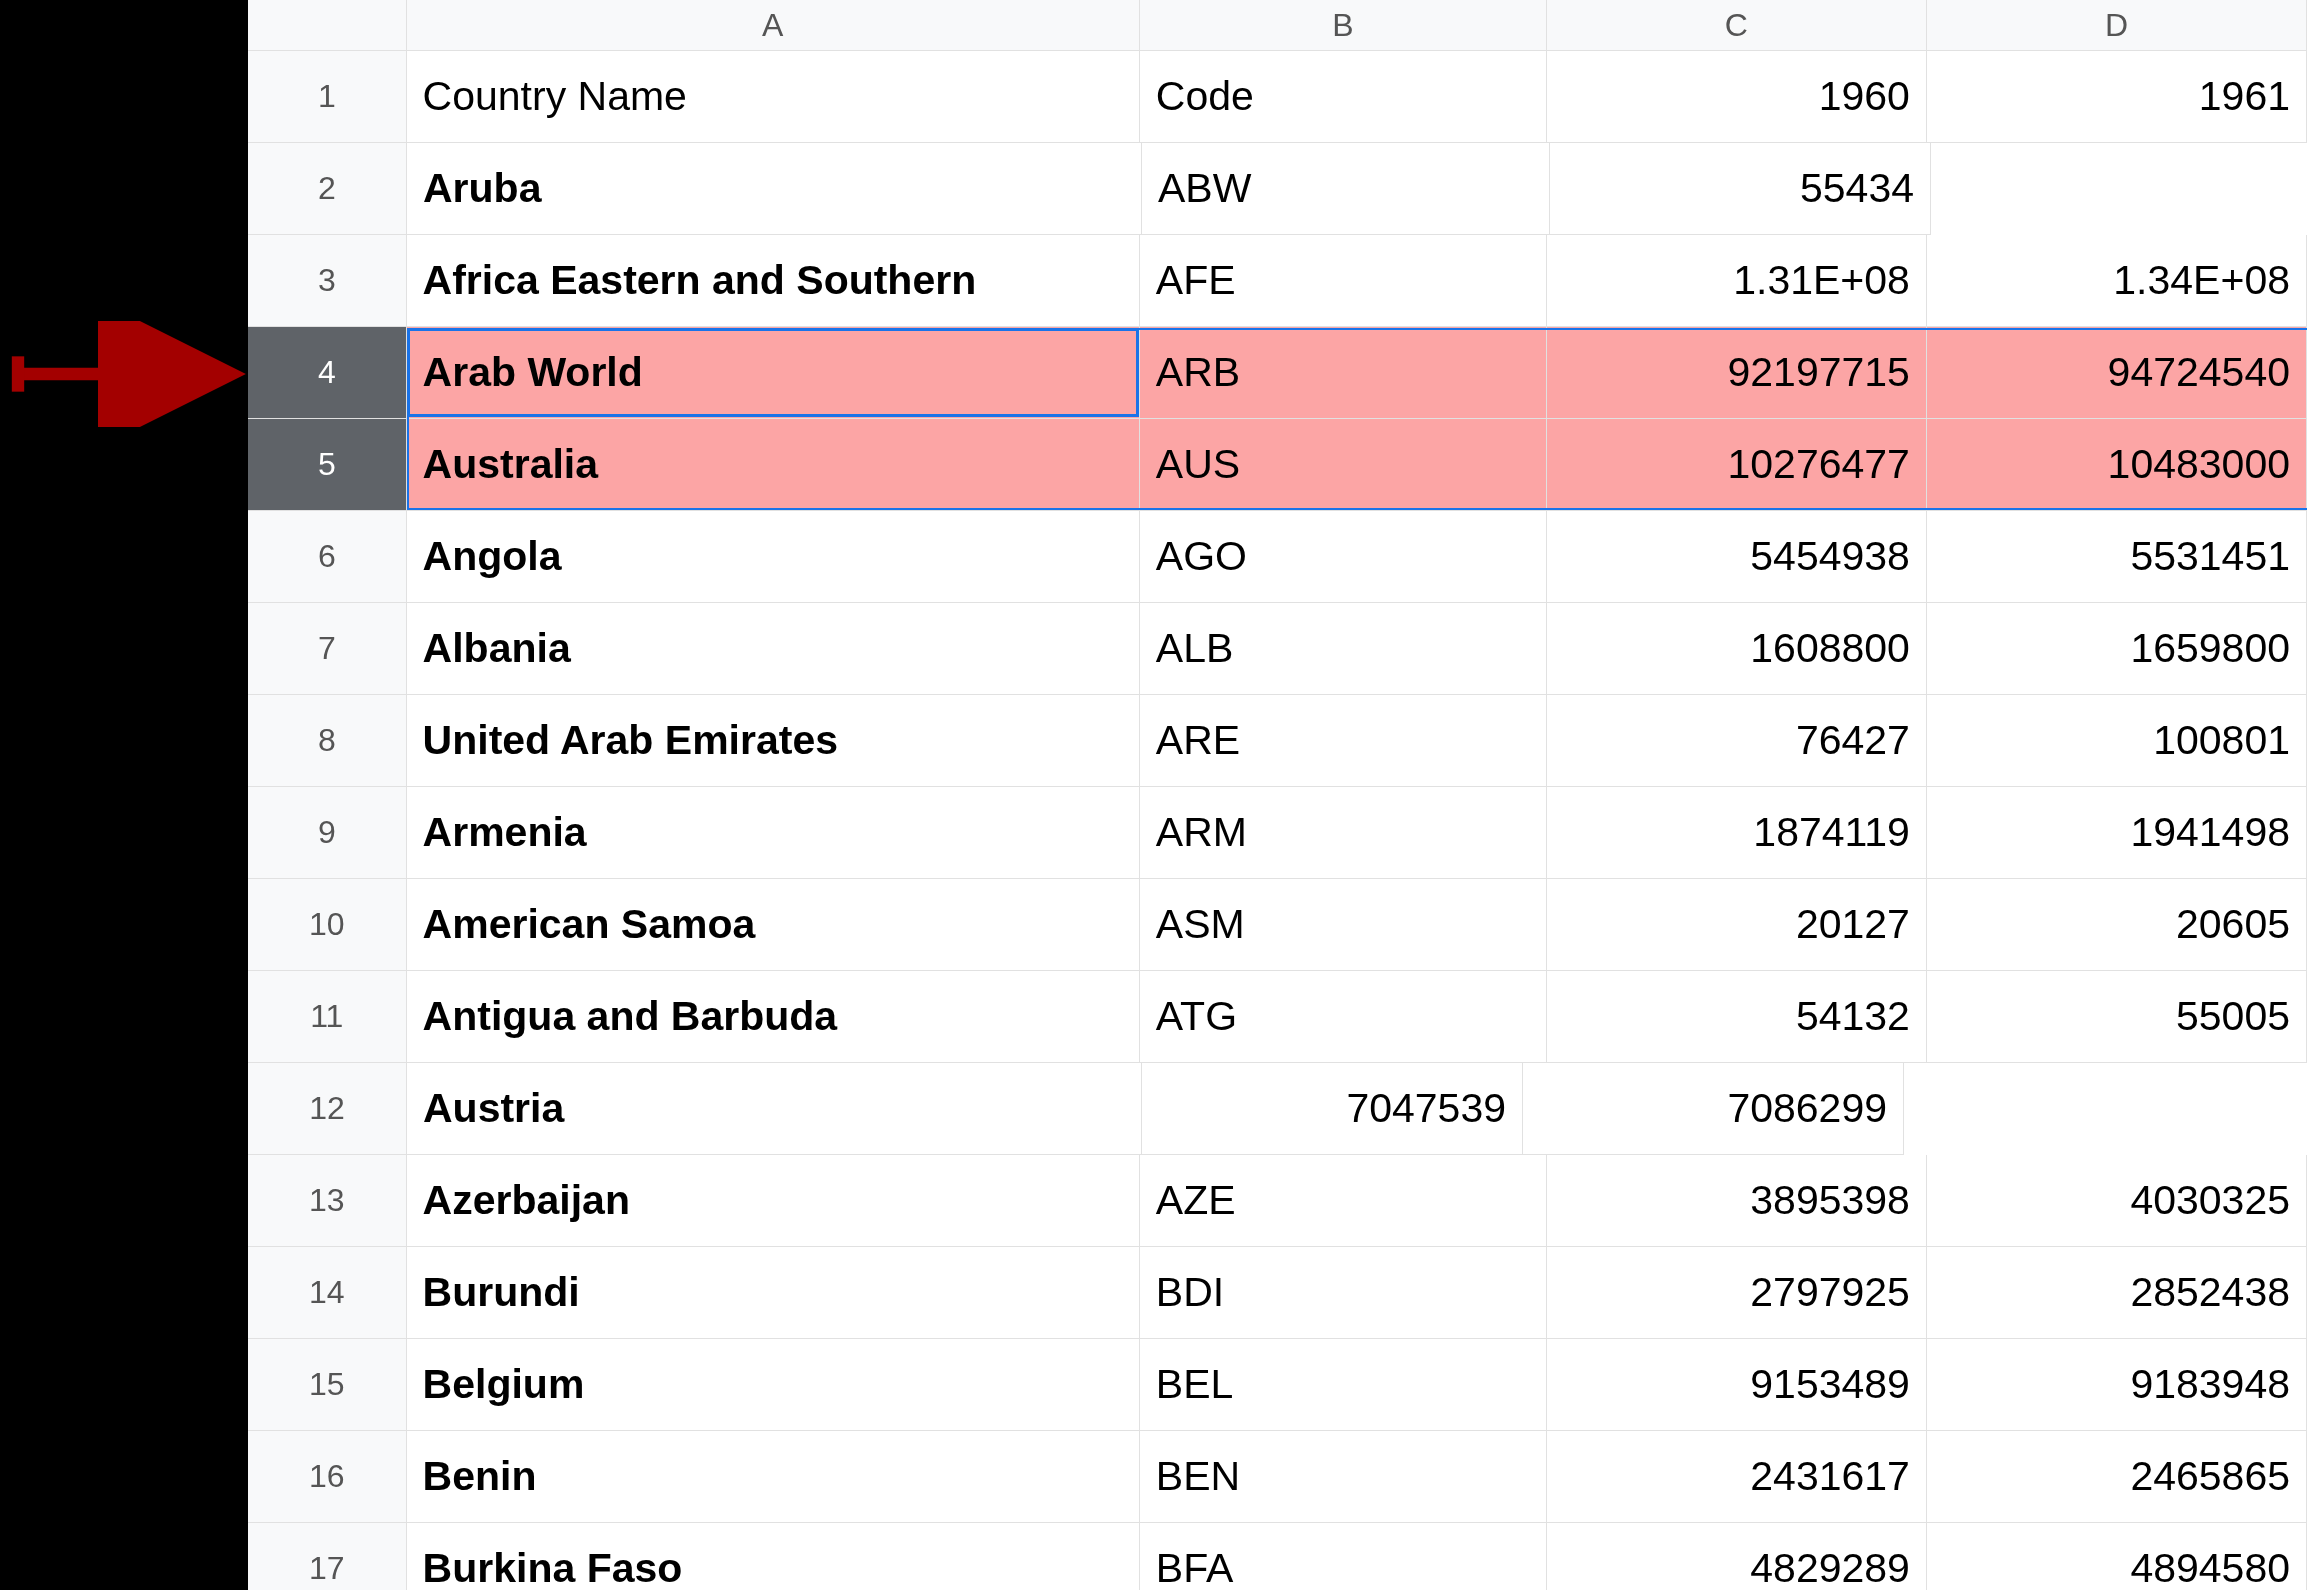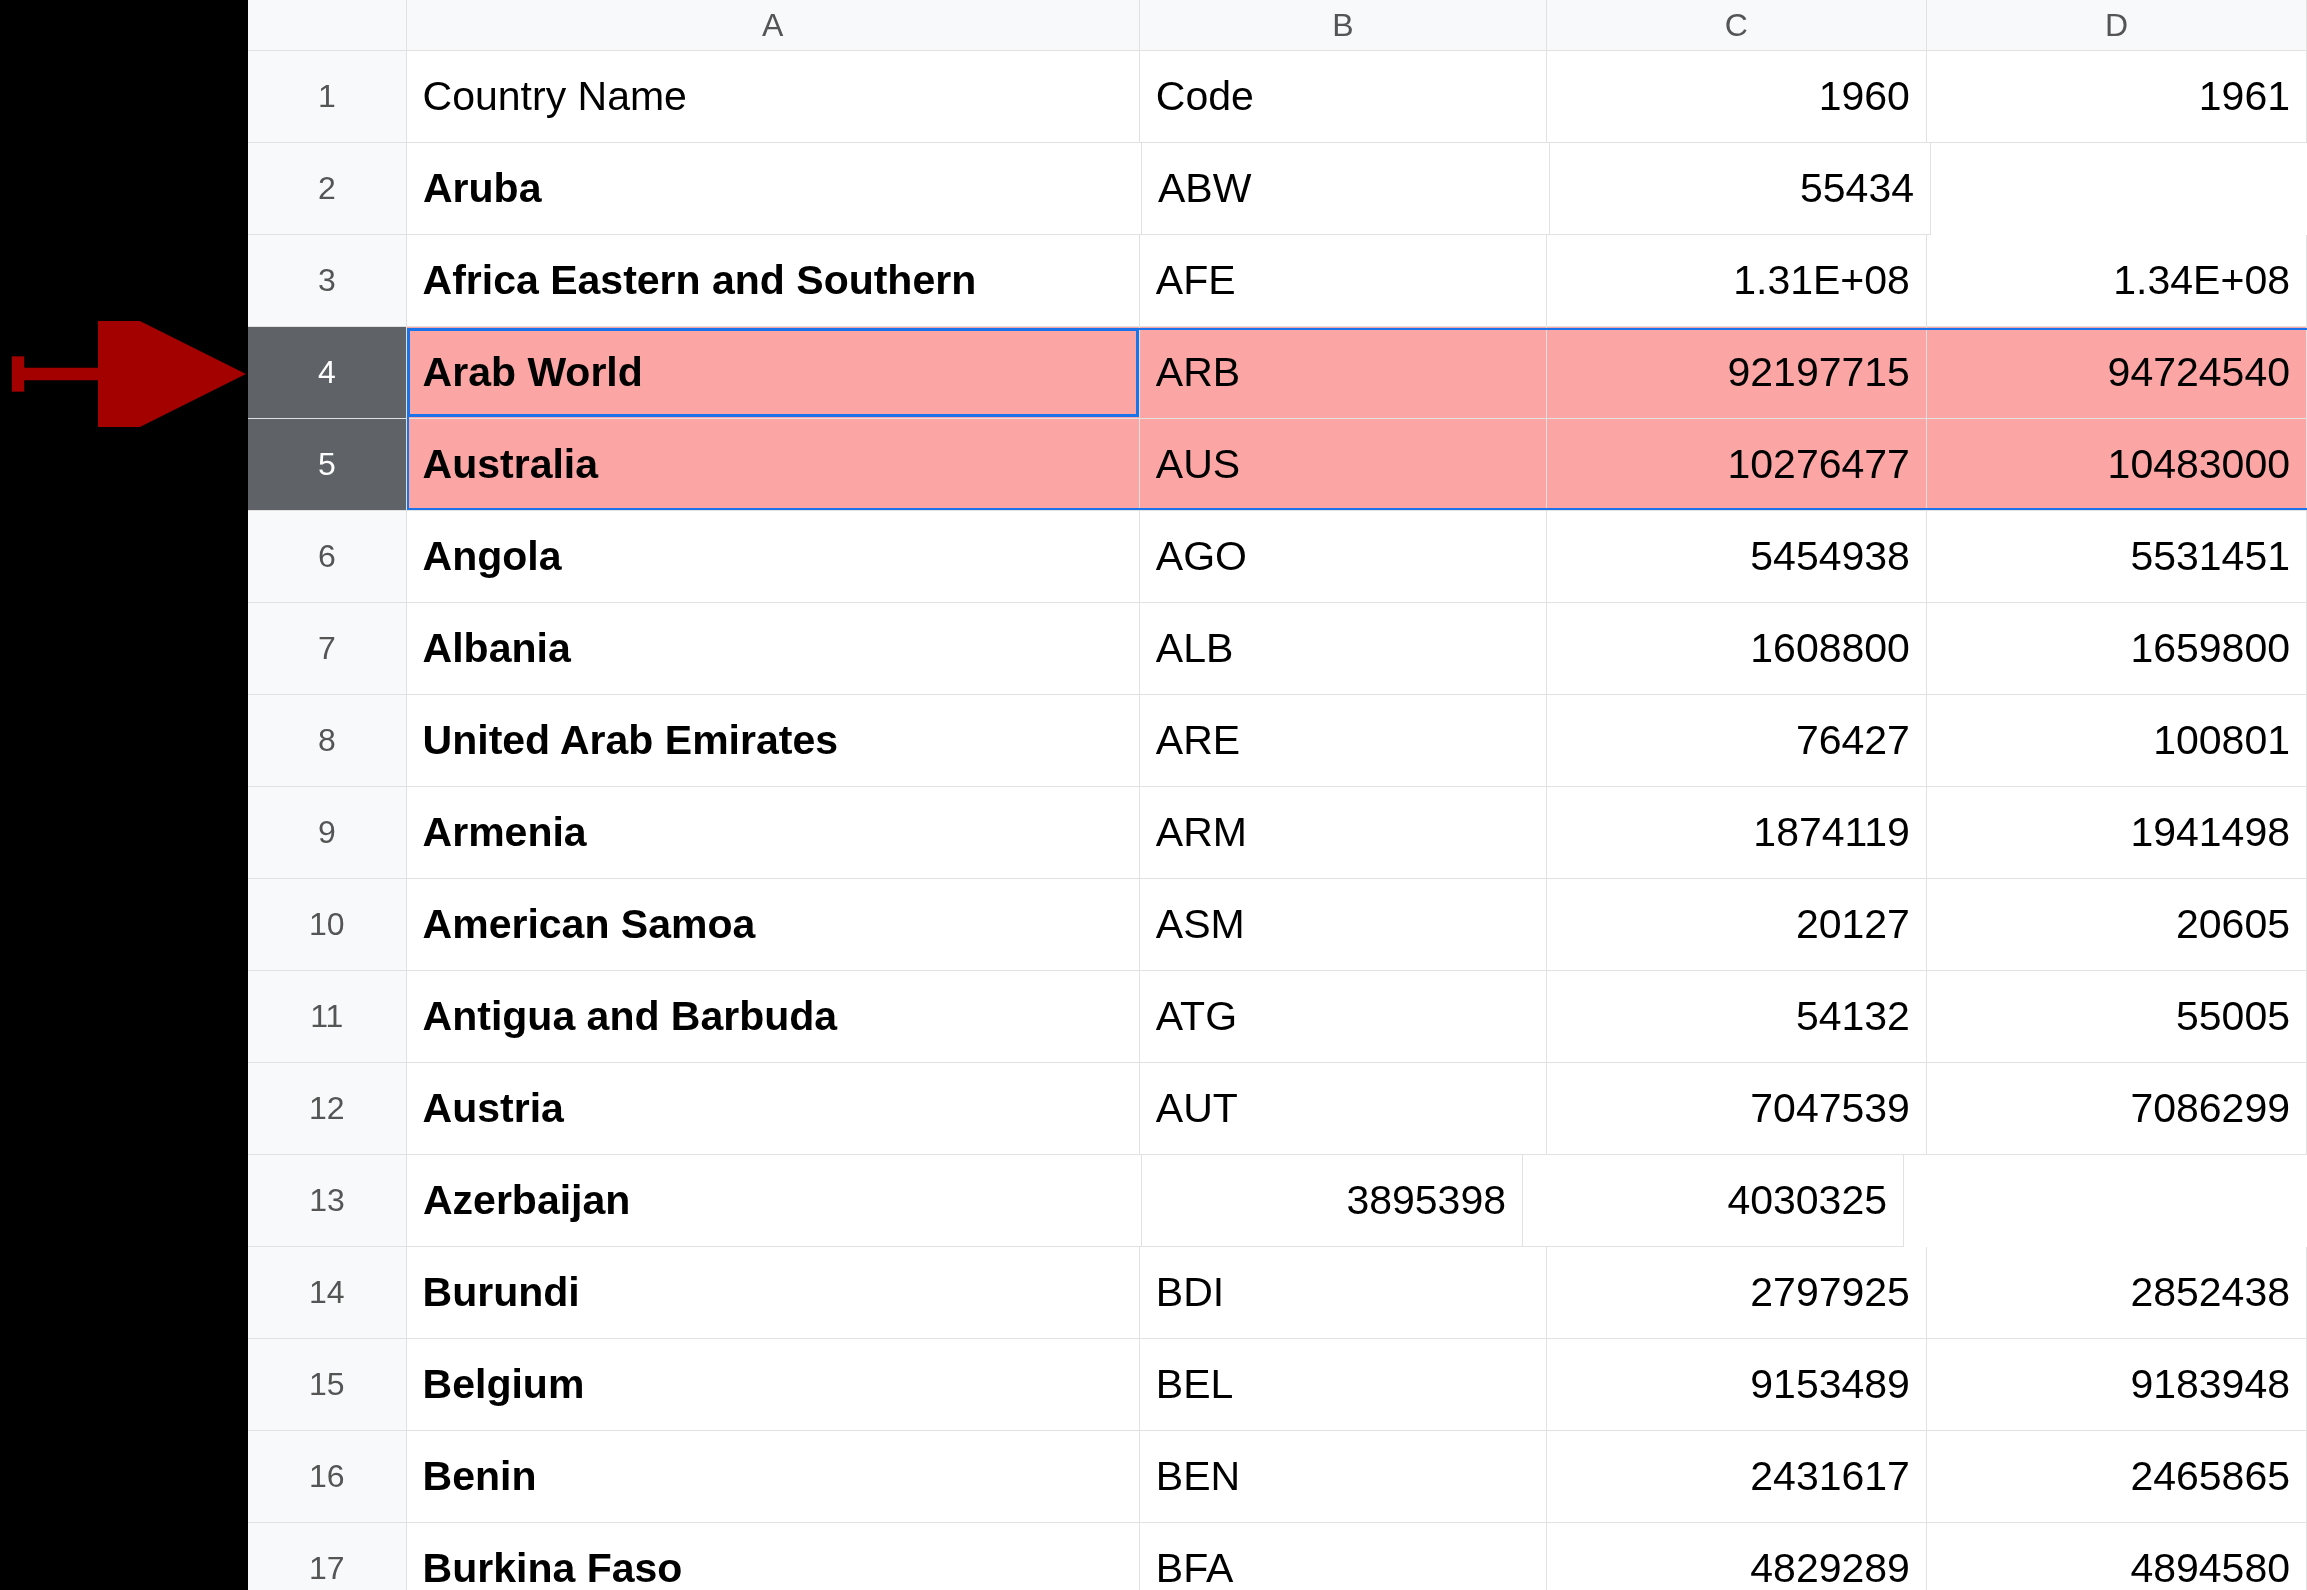--- a/index.html
+++ b/index.html
@@ -209,27 +209,27 @@
         <div class="row">
           <div class="row-header">11</div>
           <div class="cell col-A">Antigua and Barbuda</div>
           <div class="cell col-B">ATG</div>
           <div class="cell col-C">54132</div>
           <div class="cell col-D">55005</div>
         </div>
         <div class="row">
           <div class="row-header">12</div>
           <div class="cell col-A">Austria</div>
-          <div class="cell col-B">AUT</div>
           <div class="cell col-C">7047539</div>
           <div class="cell col-D">7086299</div>
         </div>
         <div class="row">
           <div class="row-header">13</div>
           <div class="cell col-A">Azerbaijan</div>
+          <div class="cell col-B">AZE</div>
           <div class="cell col-C">3895398</div>
           <div class="cell col-D">4030325</div>
         </div>
         <div class="row">
           <div class="row-header">14</div>
           <div class="cell col-A">Burundi</div>
           <div class="cell col-B">BDI</div>
           <div class="cell col-C">2797925</div>
           <div class="cell col-D">2852438</div>
         </div>

